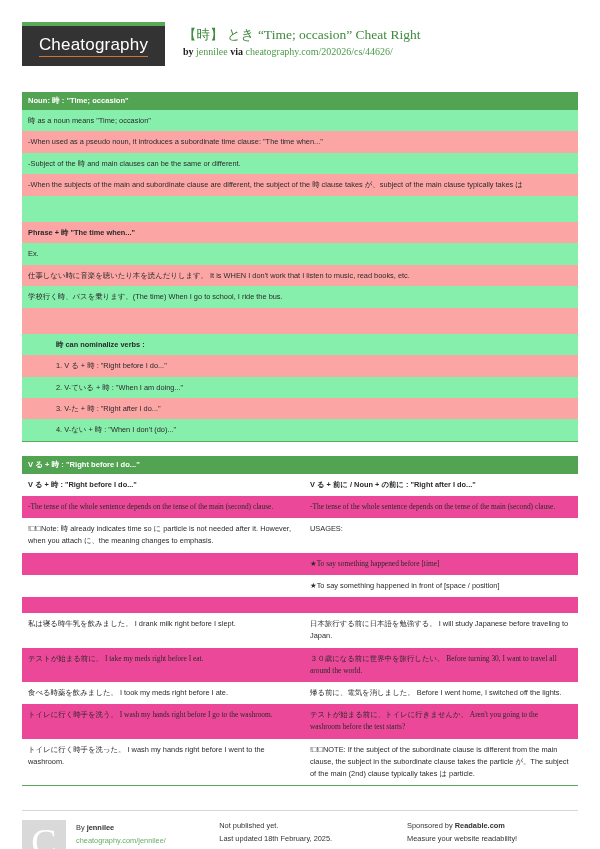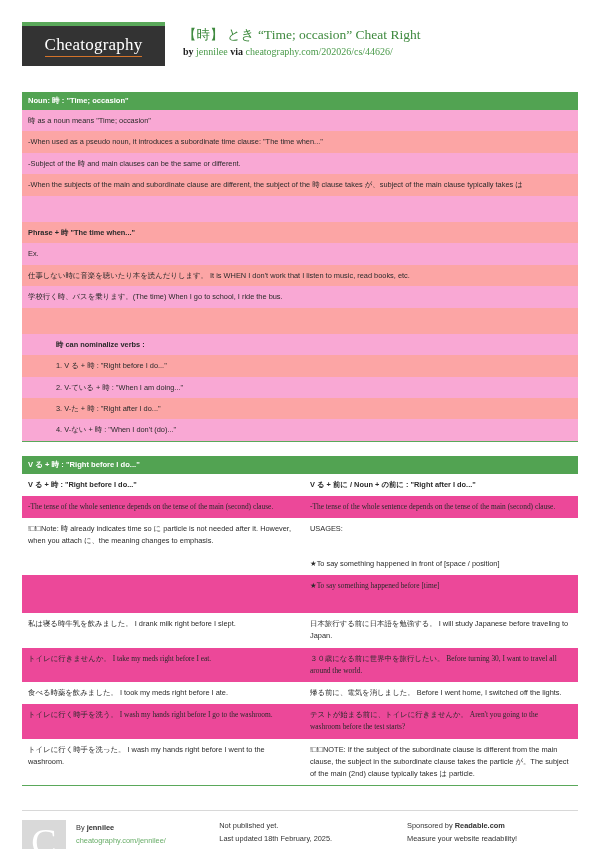--- a/index.html
+++ b/index.html
@@ -34,21 +34,21 @@
     height: 44px;
     background: #333333;
     border-top: 4px solid #5aa85a;
     box-sizing: border-box;
     display: flex;
     align-items: center;
     justify-content: center;
     flex: 0 0 auto;
   }
   .logo-text {
-    font-family: Liberation Serif, serif;
+    font-family: Liberation Sans, sans-serif;
     font-size: 17px;
     color: #ffffff;
     letter-spacing: .2px;
     position: relative;
     padding-bottom: 2px;
     background-image: linear-gradient(#d4732a, #d4732a);
     background-repeat: no-repeat;
     background-size: 100% 1.4px;
     background-position: 0 100%;
   }
@@ -90,21 +90,21 @@
     line-height: 1.3;
   }
   .rows { }
   .row {
     font-size: 7.4px;
     line-height: 1.55;
     padding: 5px 6px;
     color: #2a2a2a;
     background: #fca5a5;
   }
-  .row.alt { background: #f9a8d4; }
+  .row.alt { background: #86efac; }
   .row.b { font-weight: bold; }
   .row.indent { padding-left: 34px; }
 
   
   .tworow {
     display: flex;
     font-size: 7.4px;
     line-height: 1.65;
     background: #ffffff;
     align-items: stretch;
@@ -201,42 +201,42 @@
       <div class="tworow alt">
         <div class="cell">-The tense of the whole sentence depends on the tense of the main (second) clause.</div>
         <div class="cell right">-The tense of the whole sentence depends on the tense of the main (second) clause.</div>
       </div>
 
       <div class="tworow">
         <div class="cell">!□!□Note: 時 already indicates time so に particle is not needed after it. However, when you attach に、the meaning changes to emphasis.</div>
         <div class="cell right">USAGES:</div>
       </div>
 
+      <div class="tworow alt">
+        <div class="cell"></div>
+        <div class="cell right">★To say something happened before [time]</div>
+      </div>
+
       <div class="tworow">
         <div class="cell"></div>
         <div class="cell right">★To say something happened in front of [space / position]</div>
-      </div>
-
-      <div class="tworow alt">
-        <div class="cell"></div>
-        <div class="cell right">★To say something happened before [time]</div>
       </div>
 
       <div class="tworow alt spacer-row">
         <div class="cell"></div>
         <div class="cell right"></div>
       </div>
 
       <div class="tworow">
         <div class="cell">私は寝る時牛乳を飲みました。 I drank milk right before I slept.</div>
         <div class="cell right">日本旅行する前に日本語を勉強する。 I will study Japanese before traveling to Japan.</div>
       </div>
 
       <div class="tworow alt">
-        <div class="cell">トイレに行きませんか。 I take my meds right before I eat.</div>
+        <div class="cell">テストが始まる前に。 I take my meds right before I eat.</div>
         <div class="cell right">３０歳になる前に世界中を旅行したい。 Before turning 30, I want to travel all around the world.</div>
       </div>
 
       <div class="tworow">
         <div class="cell">食べる時薬を飲みました。 I took my meds right before I ate.</div>
         <div class="cell right">帰る前に、電気を消しました。 Before I went home, I switched off the lights.</div>
       </div>
 
       <div class="tworow alt">
         <div class="cell">トイレに行く時手を洗う。 I wash my hands right before I go to the washroom.</div>

